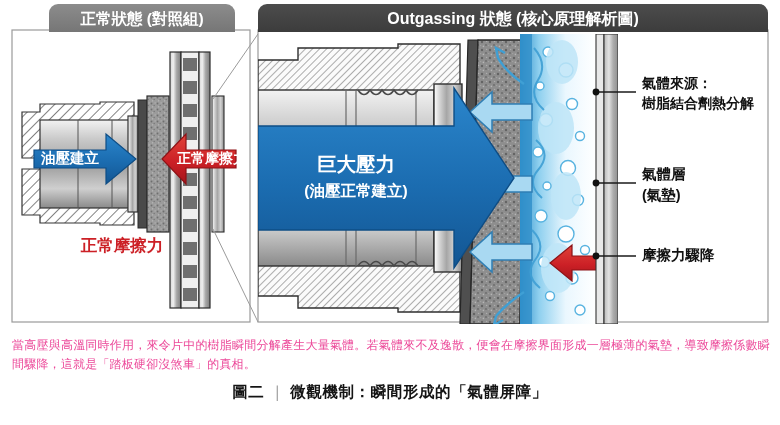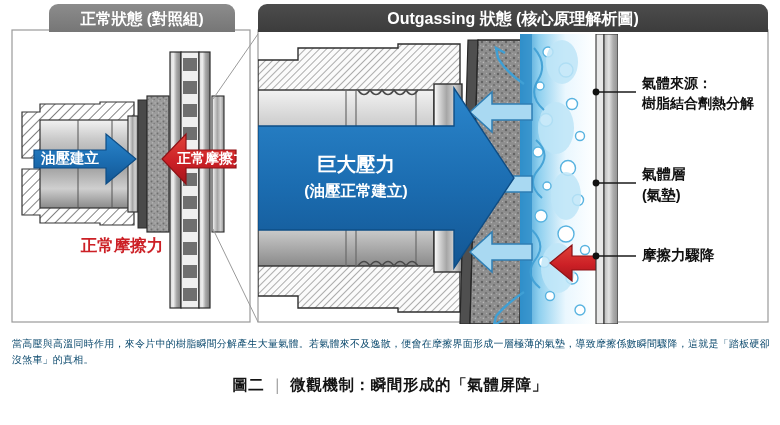--- a/index.html
+++ b/index.html
@@ -29,23 +29,23 @@
     position: absolute;
     left: 0; top: 0;
   }
   .caption-block {
     position: absolute;
     left: 0;
     top: 336px;
     width: 780px;
   }
   .body-text {
-    font-size: 10px;
+    font-size: 12px;
     line-height: 1.62;
-    color: #0c4a6e;
+    color: #ec4899;
     padding: 0 10px 0 12px;
     letter-spacing: 0.2px;
     text-align: justify;
     font-weight: 500;
   }
   .fig-caption {
     margin-top: 7px;
     text-align: center;
     font-size: 15.5px;
     font-weight: bold;

